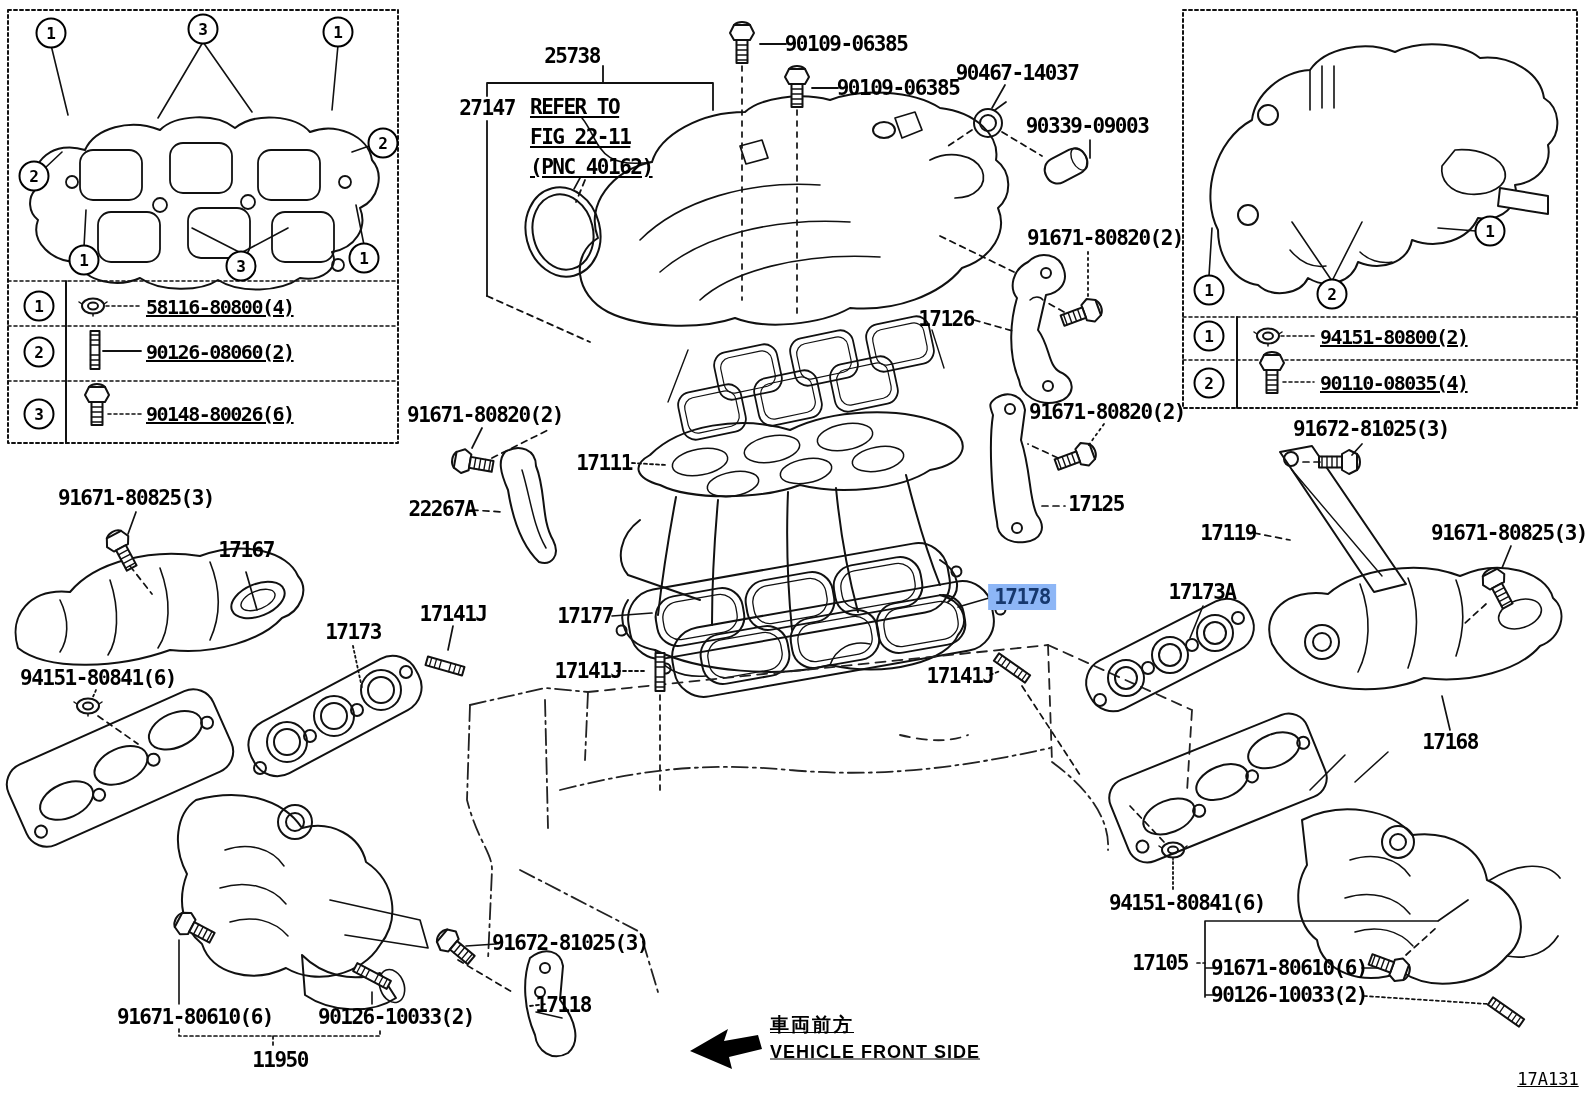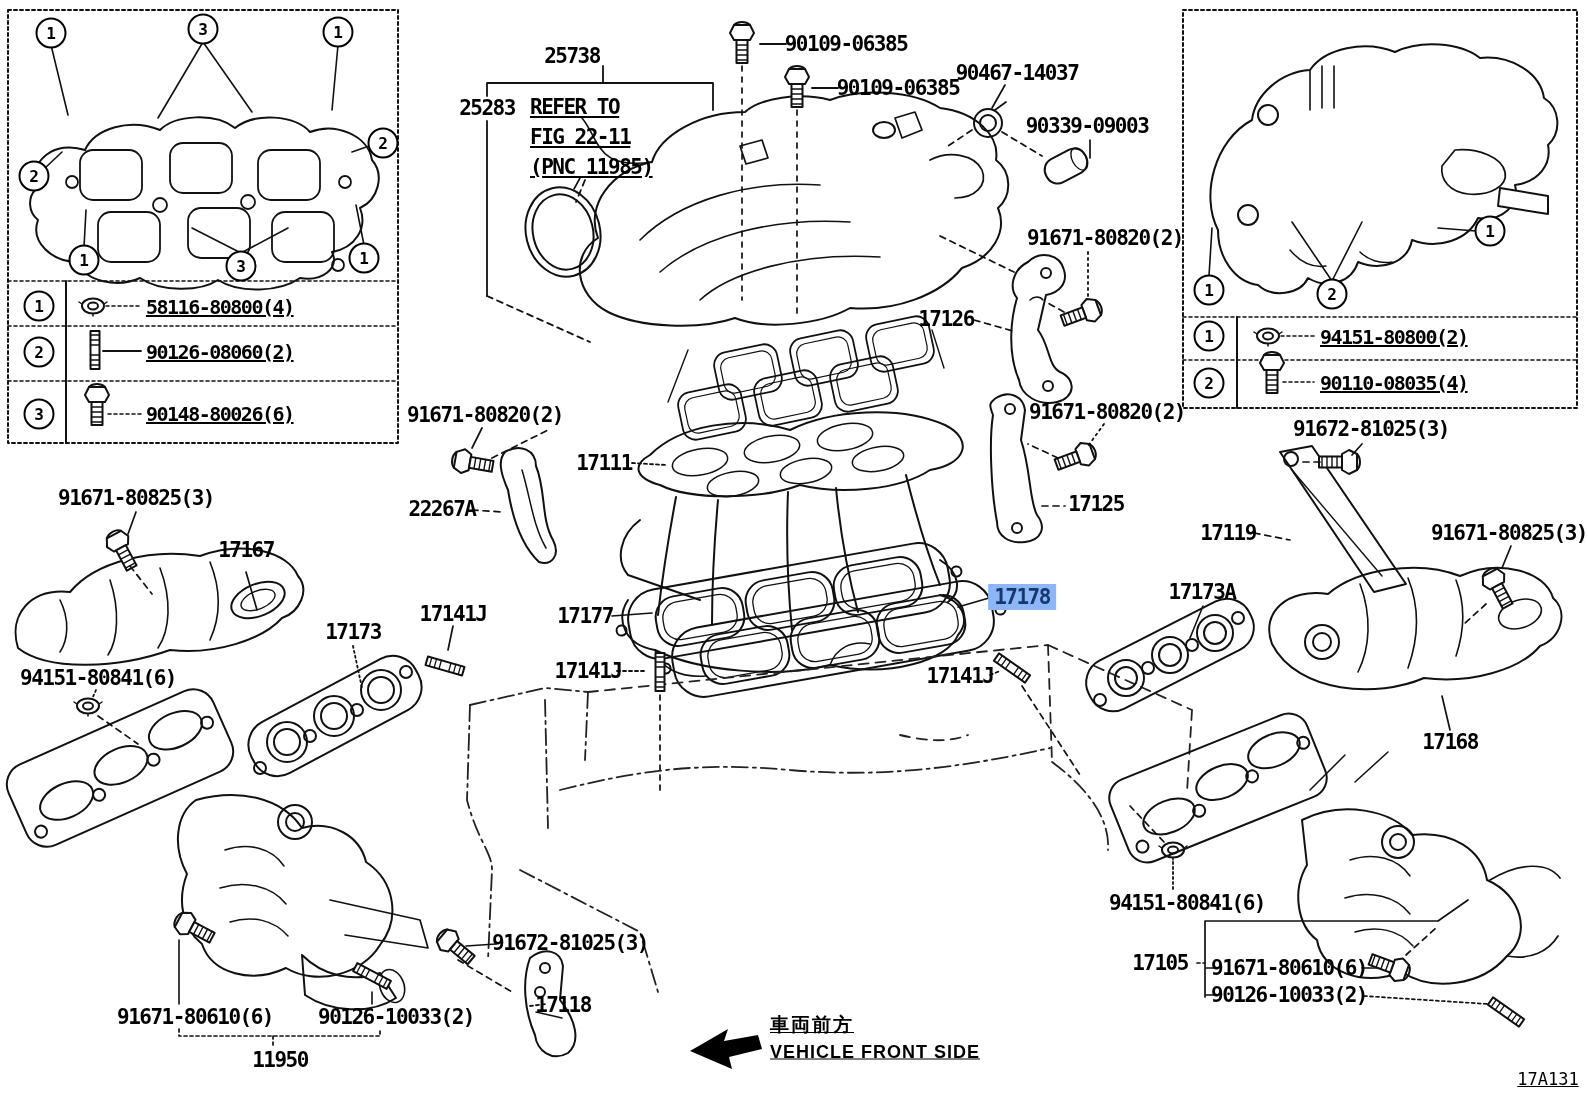--- a/index.html
+++ b/index.html
@@ -380,24 +380,24 @@
     <path d="M1364,996 L1488,1004" stroke-dasharray="3 3" stroke-width="1.7"></path>
     <use href="#stud" transform="translate(1506,1012) rotate(35)"></use>
   </g>
 
   <g>
     <path d="M758,1035 L724,1041 L728,1029 L690,1051 L732,1069 L729,1057 L762,1049 Z" fill="#000" stroke="none"></path>
   </g>
 </svg>
 
   <div class="lbl" style="left:572px;top:56px">25738</div>
-  <div class="lbl" style="left:487px;top:108px">25283</div>
+  <div class="lbl" style="left:487px;top:108px">27147</div>
   <div class="lbl lbl-left" style="left:530px;top:107px">REFER TO</div>
   <div class="lbl lbl-left" style="left:530px;top:137px">FIG 22-11</div>
-  <div class="lbl lbl-left" style="left:530px;top:167px">(PNC 11985)</div>
+  <div class="lbl lbl-left" style="left:530px;top:167px">(PNC 40162)</div>
   <div class="lbl" style="left:846px;top:44px">90109-06385</div>
   <div class="lbl" style="left:898px;top:88px">90109-06385</div>
   <div class="lbl" style="left:1017px;top:73px">90467-14037</div>
   <div class="lbl" style="left:1087px;top:126px">90339-09003</div>
   <div class="lbl" style="left:1105px;top:238px">91671-80820(2)</div>
   <div class="lbl" style="left:946px;top:319px">17126</div>
   <div class="lbl" style="left:485px;top:415px">91671-80820(2)</div>
   <div class="lbl" style="left:1107px;top:412px">91671-80820(2)</div>
   <div class="lbl" style="left:604px;top:463px">17111</div>
   <div class="lbl" style="left:442px;top:509px">22267A</div>

